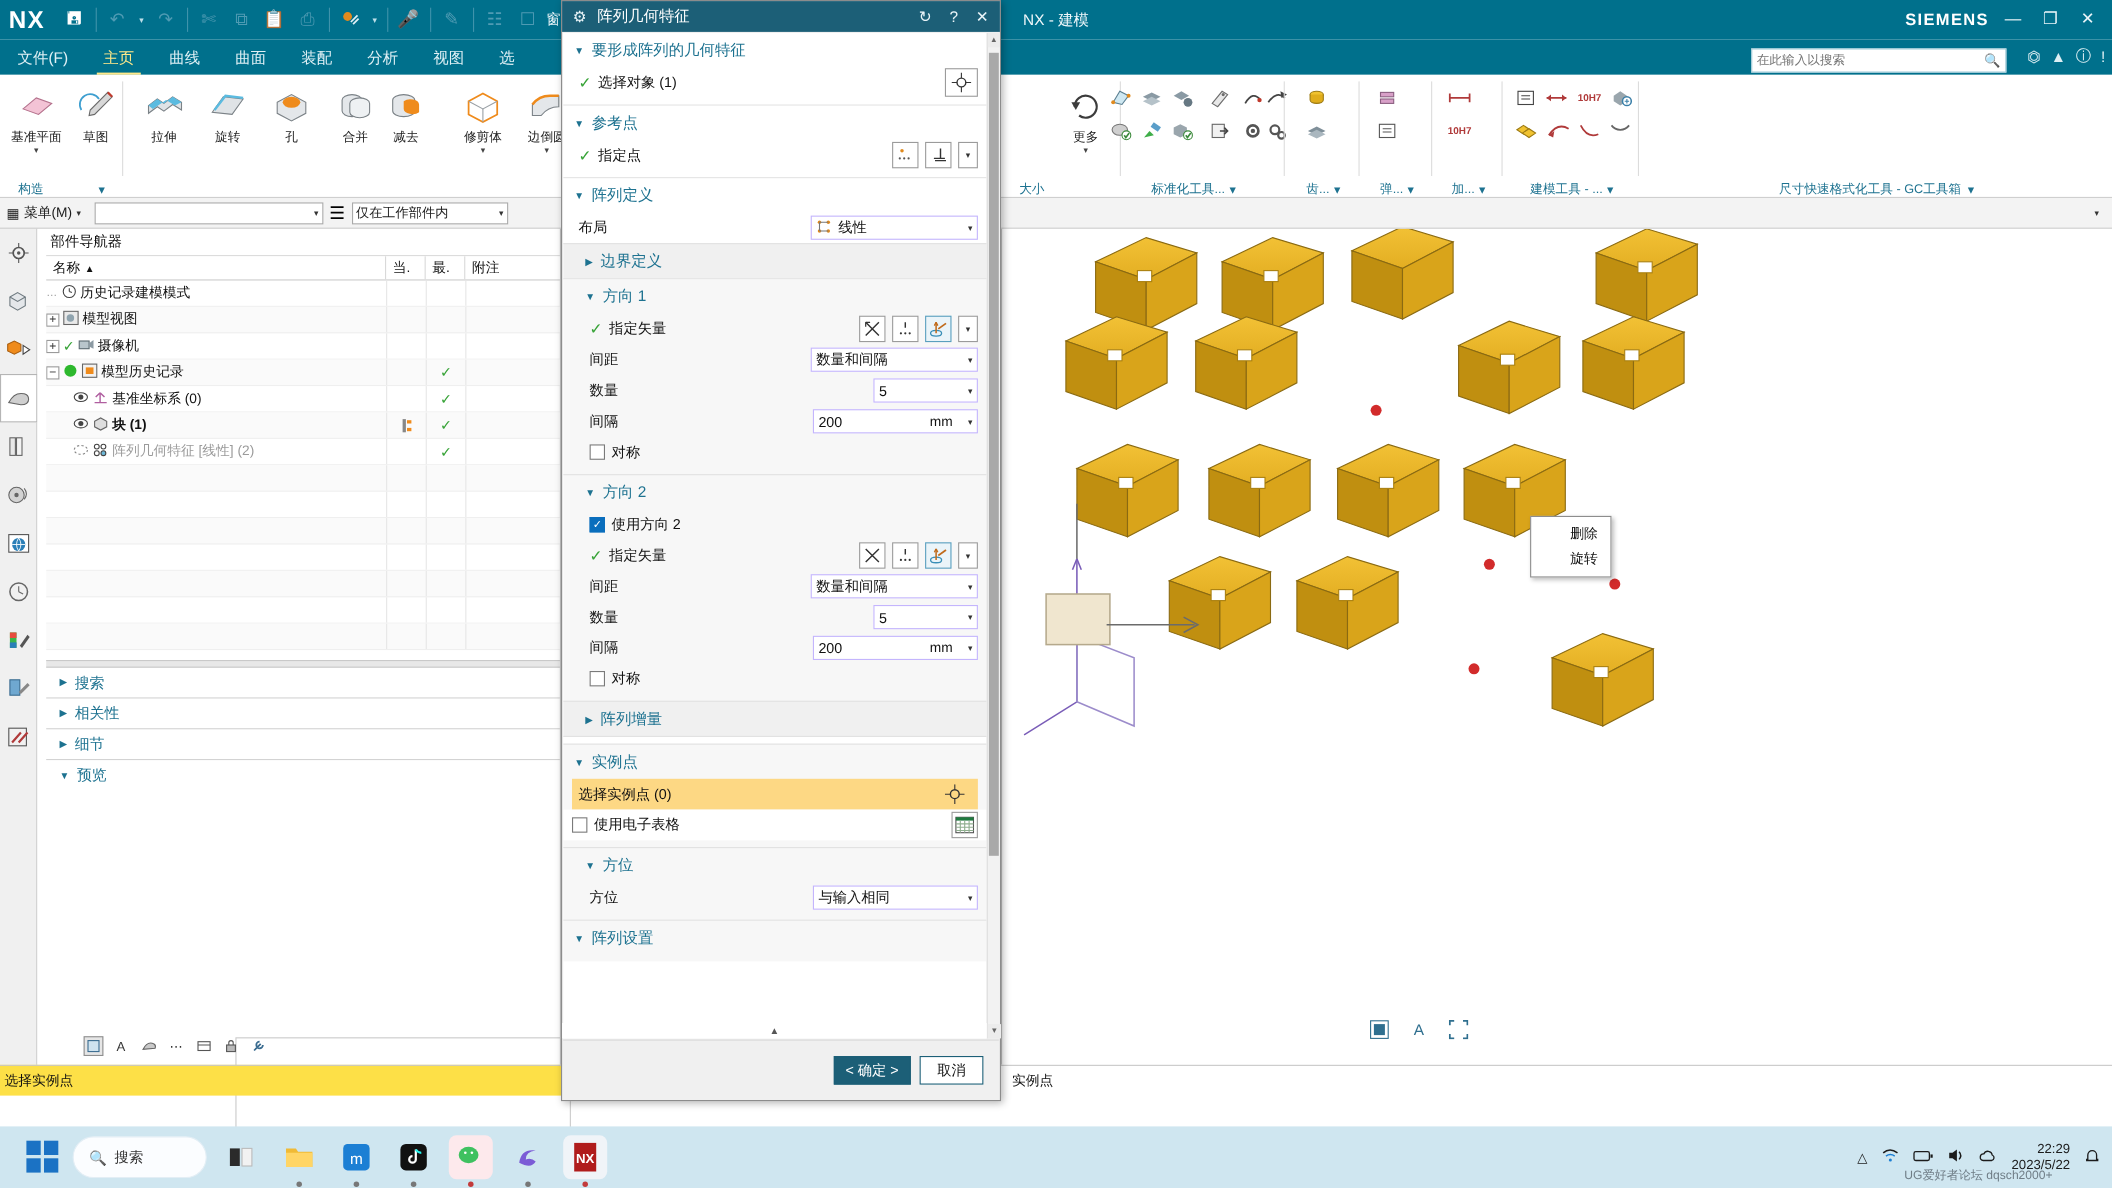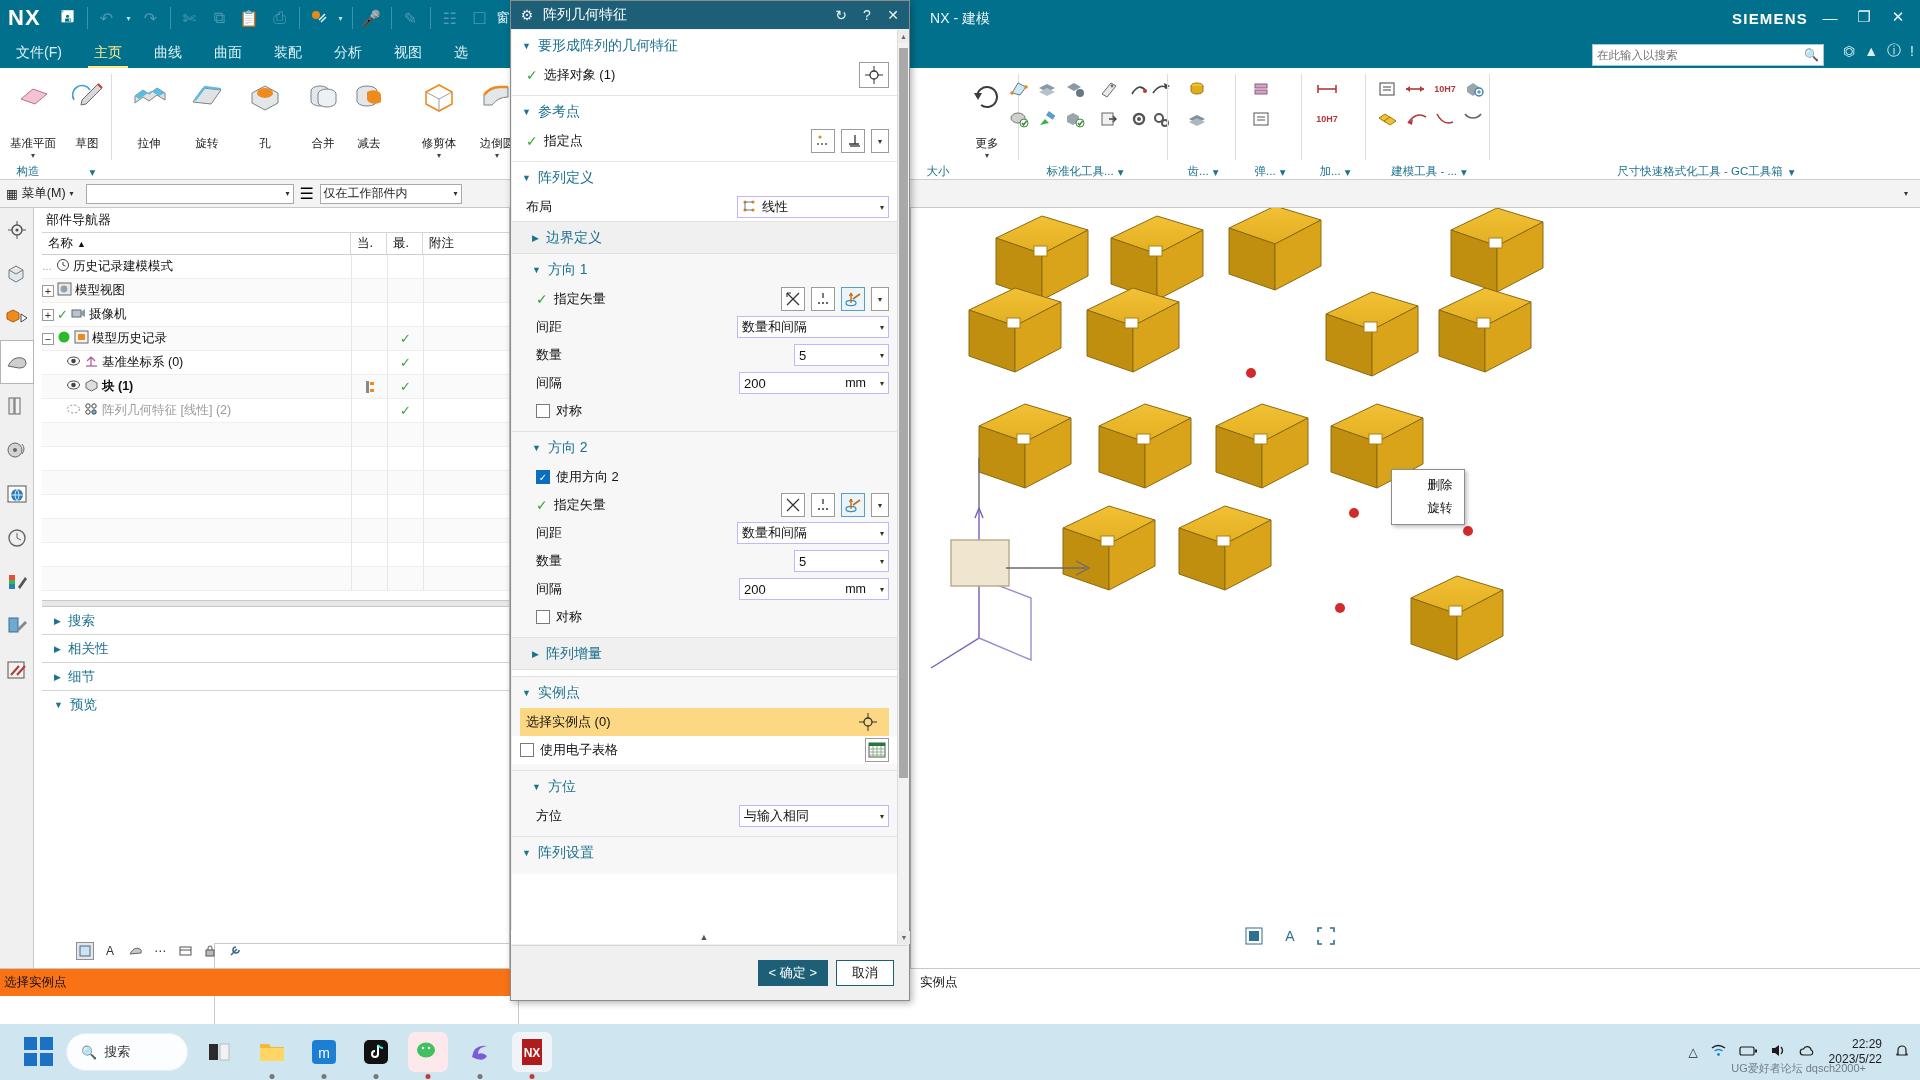--- a/index.html
+++ b/index.html
@@ -64,21 +64,21 @@
 
   
   .ribbon {
     position: absolute; left: 0; top: 68px; width: 1920px; height: 112px;
     background: #fff; border-bottom: 1px solid #cfcfcf;
   }
   .rgroup { position: absolute; top: 0; height: 112px; }
   .rgroup .gsep { position: absolute; right: 0; top: 6px; bottom: 20px; width: 1px; background: #dcdcdc; }
   .btn-big { position: absolute; top: 8px; width: 62px; text-align: center; }
   .btn-big .glyph { height: 40px; display: flex; align-items: center; justify-content: center; }
-  .btn-big .lbl { font-size: 11.5px; color: #222; margin-top: 20px; white-space: nowrap; }
+  .btn-big .lbl { font-size: 11.5px; color: #222; margin-top: 1px; white-space: nowrap; }
   .btn-big .dc { font-size: 8px; color: #444; }
   .btn-sm { position: absolute; width: 26px; height: 26px; display: flex; align-items: center; justify-content: center; }
   .grp-lbl-row {
     position: absolute; bottom: 1px; left: 0; right: 0; display: flex; align-items: center;
     font-size: 11.5px; color: #1d7290; gap: 2px;
   }
 
   
   .menubar {
     position: absolute; left: 0; top: 180px; width: 1920px; height: 28px;
@@ -123,21 +123,21 @@
 
   .preview-box { position: absolute; left: 180px; top: 735px; width: 305px; height: 243px; border: 1px solid #cacaca; display: flex; align-items: center; justify-content: center; font-size: 12.5px; color: #333; }
 
   .pnav-footer { position: absolute; left: 42px; bottom: 6px; width: 170px; height: 22px; display: flex; align-items: center; gap: 7px; }
   .pf-ico { width: 18px; height: 18px; display: flex; align-items: center; justify-content: center; font-size: 12px; color: #333; }
   .pf-ico.sel { border: 1px solid #8f8f8f; background: #e6e6e6; }
 
   
   .gfx { position: absolute; left: 910px; top: 208px; right: 0; bottom: 56px; background: #ffffff; border-left: 1px solid #c3c3c3; overflow: hidden; }
   .cue-bar { position: absolute; left: 910px; right: 0; bottom: 28px; height: 28px; background: #fff; border-top: 1px solid #c8c8c8; font-size: 12.5px; color: #111; display: flex; align-items: center; padding-left: 10px; }
-  .status-bar-left { position: absolute; left: 0; width: 510px; bottom: 28px; height: 28px; background: #f97316; border-top: 1px solid #c8c8c8; font-size: 12.5px; color: #111; display: flex; align-items: center; padding-left: 4px; }
+  .status-bar-left { position: absolute; left: 0; width: 510px; bottom: 28px; height: 28px; background: #fde047; border-top: 1px solid #c8c8c8; font-size: 12.5px; color: #111; display: flex; align-items: center; padding-left: 4px; }
 
   .ctx-menu {
     position: absolute; background: #fff; border: 1px solid #8d8d8d;
     box-shadow: 2px 2px 4px rgba(0,0,0,0.25); padding: 4px 0; width: 74px;
   }
   .ctx-item { font-size: 12.5px; color: #111; padding: 3px 0; text-align: center; }
 
   .vp-icons { position: absolute; left: 1243px; top: 925px; display: flex; gap: 14px; align-items: center; color: #2f6f8f; }
   .vp-ic { width: 22px; height: 22px; display: flex; align-items: center; justify-content: center; font-size: 14px; }
 

